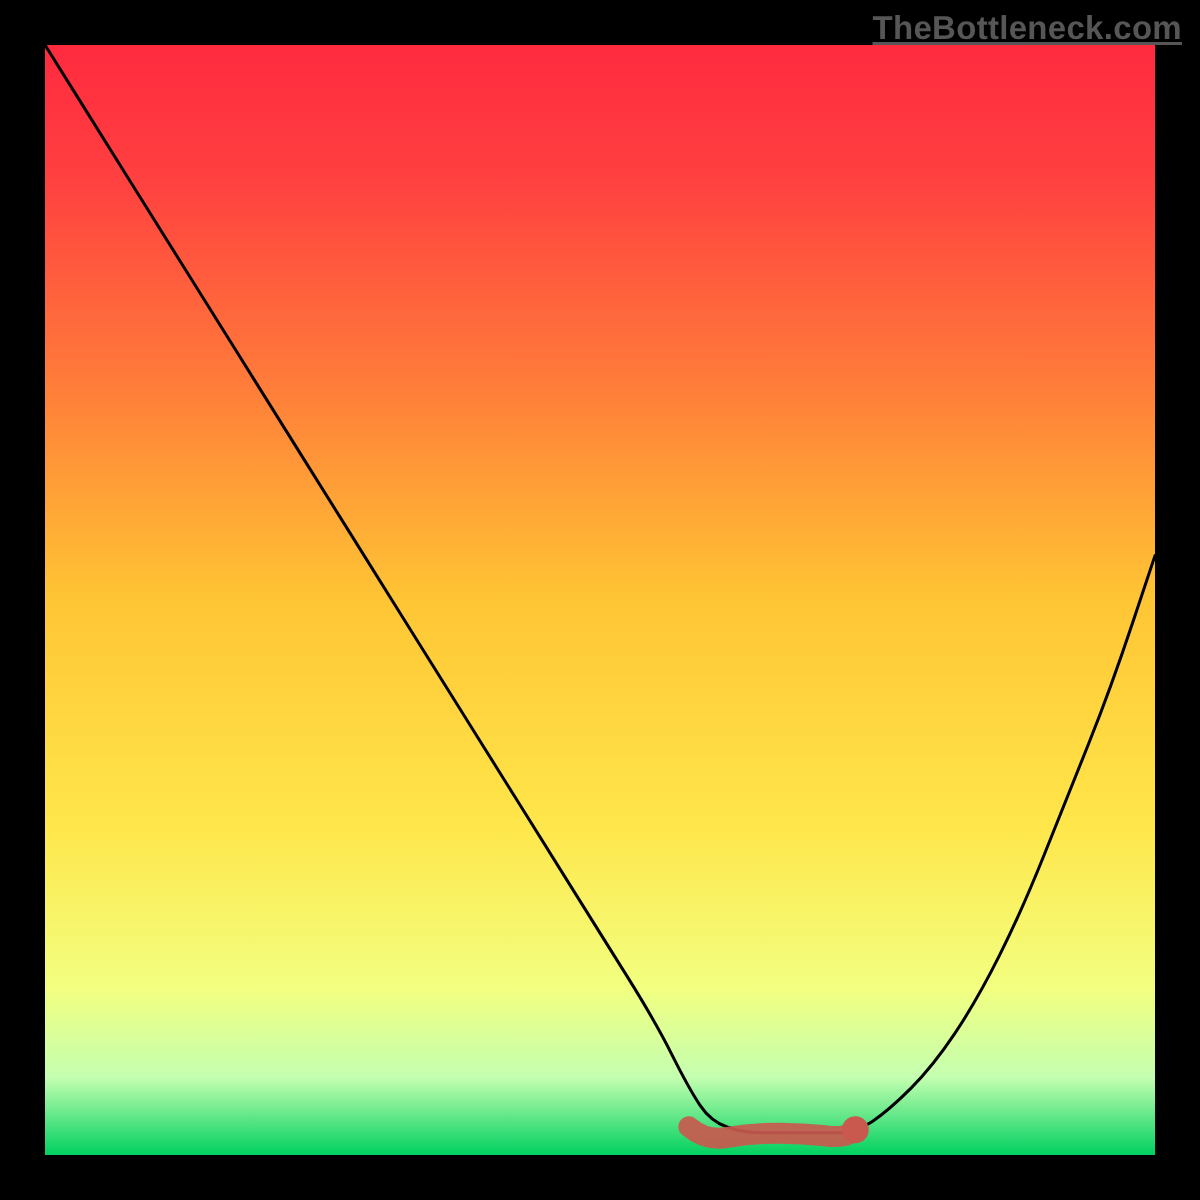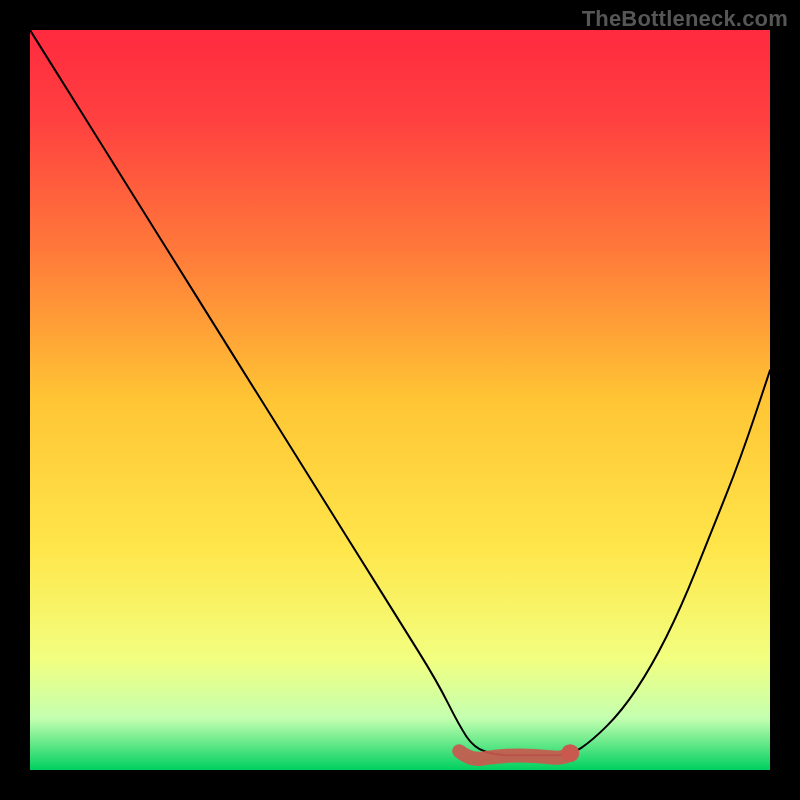--- a/index.html
+++ b/index.html
@@ -13,20 +13,21 @@
   .watermark {
     position: absolute;
     top: 6px;
     right: 12px;
     font-family: Arial, Helvetica, sans-serif;
     font-size: 22px;
     font-weight: 600;
     color: #565656;
     letter-spacing: 0.2px;
     z-index: 10;
+    text-decoration: underline;
   }
   .plot {
     position: absolute;
     left: 30px;
     top: 30px;
     width: 740px;
     height: 740px;
   }
   .plot svg { display: block; }
   .gradient-bg {

